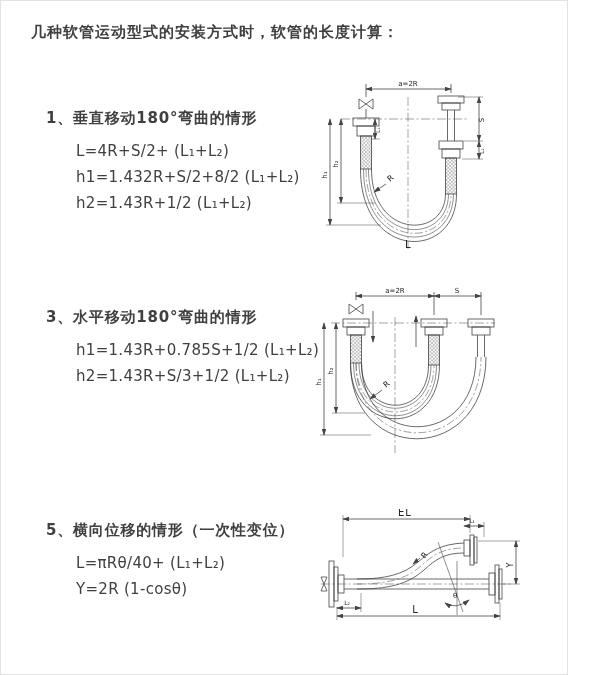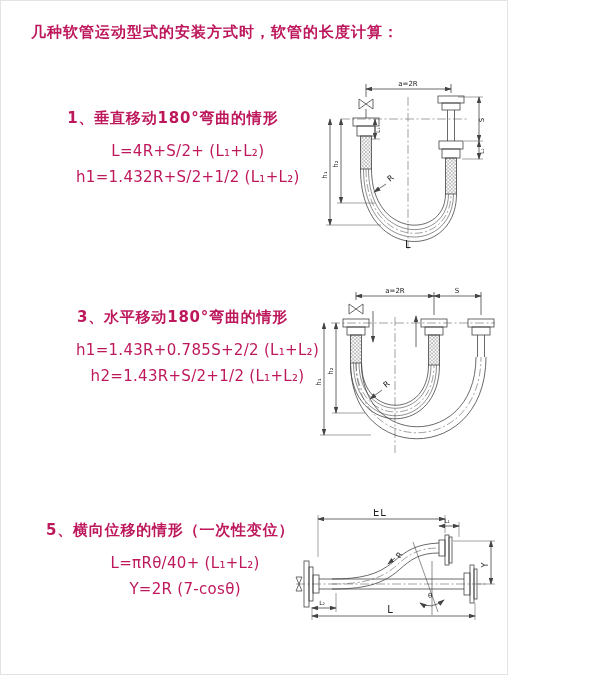--- a/index.html
+++ b/index.html
@@ -1,47 +1,48 @@
 <!DOCTYPE html>
 <html><head>
 <meta charset="utf-8">
 <style>
   html,body{margin:0;padding:0;background:#fff;}
   .page{
-    position:relative;width:508px;height:675px;background:#ffffff;
-    font-family:"DejaVu Sans",sans-serif;color:#be185d;overflow:hidden;
+    position:relative;width:568px;height:675px;background:#ffffff;
+    font-family:"DejaVu Sans",sans-serif;color:#404040;overflow:hidden;
     border:1px solid #e3e3e3;box-sizing:border-box;
   }
   .doc-title{
     position:absolute;left:30px;top:22px;font-size:15px;font-weight:bold;
     letter-spacing:1px;white-space:nowrap;
   }
   .sec{position:absolute;left:45px;}
-  .sec-heading{font-size:15px;font-weight:bold;letter-spacing:0.8px;white-space:nowrap;text-align:center;}
-  .formulas{margin-top:10px;text-align:center;}
+  .sec-heading{font-size:15px;font-weight:bold;letter-spacing:0.8px;white-space:nowrap;}
+  .formulas{margin-top:10px;}
   .formula{
     font-size:15px;margin-left:30px;height:26px;line-height:26px;
     letter-spacing:0.3px;white-space:nowrap;
   }
   .diag{position:absolute;}
   .diag svg{display:block;}
   svg text{fill:#222;font-family:"DejaVu Sans",sans-serif;}
 </style>
 </head>
 <body>
 
 <div class="page">
 
   <div class="doc-title">几种软管运动型式的安装方式时，软管的长度计算：</div>
 
   <div class="sec" style="top:108px">
     <div class="sec-heading">1、垂直移动180°弯曲的情形</div>
     <div class="formulas">
       <div class="formula">L=4R+S/2+ (L₁+L₂)</div>
-      <div class="formula">h1=1.432R+S/2+1/2 (L₁+L₂)</div>
+      <div class="formula">h1=1.432R+S/2+8/2 (L₁+L₂)</div>
+      <div class="formula">h2=1.43R+1/2 (L₁+L₂)</div>
     </div>
   </div>
 
   <div class="diag" style="left:316px;top:74px">
     <svg width="192" height="182" viewBox="0 0 192 182">
       <defs>
         <marker id="d1ae" markerWidth="9" markerHeight="6" refX="8" refY="3" orient="auto">
             <path d="M0,0L9,3L0,6z" fill="#444"></path>
           </marker>
         <marker id="d1as" markerWidth="9" markerHeight="6" refX="1" refY="3" orient="auto">
@@ -108,22 +109,22 @@
         <text x="167" y="76" font-size="5.5" transform="rotate(-90 167,76)" text-anchor="middle">L₂</text>
         <text x="73" y="107" font-size="8" transform="rotate(-40 73,107)">R</text>
         <text x="88" y="173" font-size="10">L</text>
       </g>
     </svg>
   </div>
 
   <div class="sec" style="top:307px">
     <div class="sec-heading">3、水平移动180°弯曲的情形</div>
     <div class="formulas">
-      <div class="formula">h1=1.43R+0.785S+2/2 (L₁+L₂)</div>
-      <div class="formula">h2=1.43R+S/2+1/2 (L₁+L₂)</div>
+      <div class="formula">h1=1.43R+0.785S+1/2 (L₁+L₂)</div>
+      <div class="formula">h2=1.43R+S/3+1/2 (L₁+L₂)</div>
     </div>
   </div>
 
   <div class="diag" style="left:312px;top:286px">
     <svg width="195" height="172" viewBox="0 0 195 172">
       <defs>
         <marker id="d2ae" markerWidth="9" markerHeight="6" refX="8" refY="3" orient="auto">
             <path d="M0,0L9,3L0,6z" fill="#444"></path>
           </marker>
         <marker id="d2as" markerWidth="9" markerHeight="6" refX="1" refY="3" orient="auto">
@@ -194,25 +195,25 @@
         <text x="20" y="84" transform="rotate(-90 20,84)" text-anchor="middle">h₂</text>
         <text x="73" y="101" font-size="8" transform="rotate(-40 73,101)">R</text>
       </g>
     </svg>
   </div>
 
   <div class="sec" style="top:520px">
     <div class="sec-heading">5、横向位移的情形（一次性变位）</div>
     <div class="formulas">
       <div class="formula">L=πRθ/40+ (L₁+L₂)</div>
-      <div class="formula">Y=2R (7-cosθ)</div>
+      <div class="formula">Y=2R (1-cosθ)</div>
     </div>
   </div>
 
-  <div class="diag" style="left:291px;top:508px">
+  <div class="diag" style="left:316px;top:508px">
     <svg width="210" height="142" viewBox="0 0 210 142">
       <defs>
         <marker id="d3ae" markerWidth="9" markerHeight="6" refX="8" refY="3" orient="auto">
             <path d="M0,0L9,3L0,6z" fill="#444"></path>
           </marker>
         <marker id="d3as" markerWidth="9" markerHeight="6" refX="1" refY="3" orient="auto">
             <path d="M9,0L0,3L9,6z" fill="#444"></path>
           </marker>
       </defs>
       <g stroke="#444" stroke-width="0.8" fill="none">

